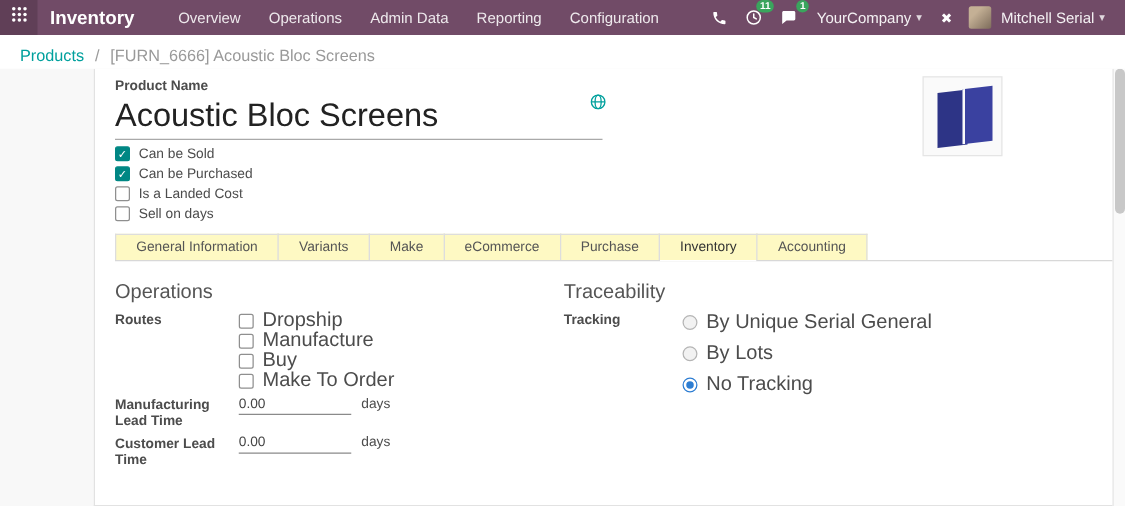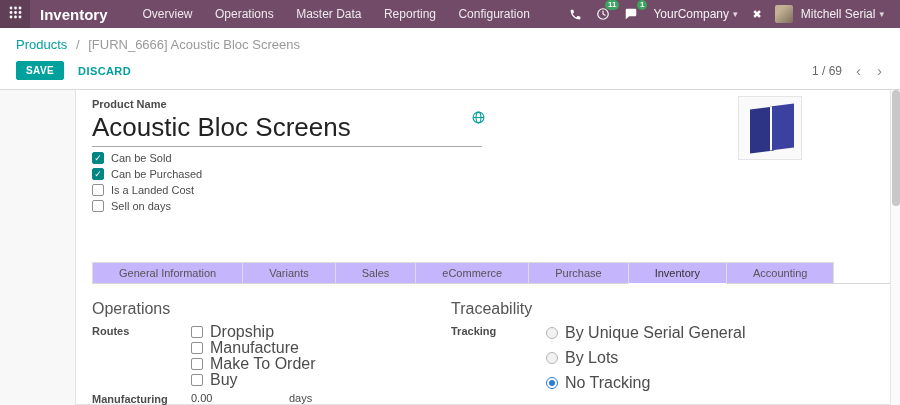--- a/index.html
+++ b/index.html
@@ -67,22 +67,22 @@
 
   .product-image { position:absolute; left:662px; top:6px; width:64px; height:64px;
                    background:#fafafa; border:1px solid #e5e5e5; overflow:hidden; cursor:pointer; }
   .panel { position:absolute; width:24px; height:44px; }
   .p1 { left:11px; top:11px; background:var(--panel-dark,#2d3486); transform:skewY(-7deg); }
   .p2 { left:31px; top:8px;  background:var(--panel-light,#3a41a0); transform:skewY(-7deg);
         border-left:2px solid #fafafa; }
 
   
   .tabs { margin-top:8px; border-bottom:1px solid #d8d8d8; display:flex; }
-  .tab { font-size:11px; color:#555; padding:4px 26px; border:1px solid #ddd; border-bottom:none;
-         background:#c4b5fd; cursor:pointer; margin-right:-1px; position:relative; text-decoration:none;margin-top:40px; }
+  .tab { font-size:11px; color:#555; padding:4px 16px; border:1px solid #ddd; border-bottom:none;
+         background:#fef9c3; cursor:pointer; margin-right:-1px; position:relative; text-decoration:none; }
   .tab.on { color:#333; }
   .tab.on::after { content:''; position:absolute; left:0; right:0; bottom:-1px; height:1px; background:#fff; }
 
   
   .tab-content { display:flex; padding-top:16px; }
   .col-left { width:359px; flex:0 0 auto; }
   .col-right { flex:1; }
   .group-title { font-size:16px; font-weight:400; color:#555; margin-bottom:6px; }
   .field-row { display:flex; margin-bottom:4px; }
   .f-label { width:99px; flex:0 0 auto; font-size:11px; font-weight:bold; color:#4c4c4c;
@@ -127,21 +127,21 @@
             <circle cx="2" cy="11" r="1.4"></circle>
               <circle cx="6.5" cy="11" r="1.4"></circle>
               <circle cx="11" cy="11" r="1.4"></circle>
           </svg>
         </span>
       </div>
       <div class="app-name">Inventory</div>
       <nav>
         <a class="nav-item">Overview</a>
         <a class="nav-item">Operations</a>
-        <a class="nav-item">Master Data</a>
+        <a class="nav-item">Admin Data</a>
         <a class="nav-item">Reporting</a>
         <a class="nav-item">Configuration</a>
       </nav>
     </div>
     <div class="nav-right">
       <a class="nav-icon">
         <svg width="13" height="13" viewBox="0 0 24 24" fill="#fff">
             <path d="M6.62 10.79c1.44 2.83 3.76 5.14 6.59 6.59l2.2-2.2c.27-.27.67-.36 1.02-.24 1.12.37 2.33.57 3.57.57.55 0 1 .45 1 1V20c0 .55-.45 1-1 1-9.39 0-17-7.61-17-17 0-.55.45-1 1-1h3.5c.55 0 1 .45 1 1 0 1.25.2 2.45.57 3.57.11.35.03.74-.25 1.02l-2.2 2.2z"></path>
           </svg>
       </a>
@@ -170,29 +170,20 @@
       </a>
     </div>
   </header>
 
   <div class="breadcrumb-bar">
     <a class="bc-link">Products</a>
     <span class="bc-sep">/</span>
     <span class="bc-current">[FURN_6666] Acoustic Bloc Screens</span>
   </div>
 
-  <div class="cp-actions">
-    <button class="btn-save">SAVE</button>
-    <button class="btn-discard">DISCARD</button>
-    <div class="pager">
-      <span>1 / 69</span>
-      <a class="pager-arrow">‹</a>
-      <a class="pager-arrow">›</a>
-    </div>
-  </div>
 
   <div class="content">
     <div class="sheet">
 
       <div class="field-label-top">Product Name</div>
       <input class="title-input" value="Acoustic Bloc Screens" style="">
       <span class="globe">
         <svg width="13" height="13" viewBox="0 0 24 24" stroke="currentColor" fill="none" stroke-width="2">
           <circle cx="12" cy="12" r="10"></circle>
             <ellipse cx="12" cy="12" rx="4.5" ry="10"></ellipse>
@@ -224,21 +215,21 @@
       </div>
 
       <div class="product-image">
         <div class="panel p1"></div>
         <div class="panel p2"></div>
       </div>
 
       <div class="tabs">
         <a class="tab">General Information</a>
         <a class="tab">Variants</a>
-        <a class="tab">Sales</a>
+        <a class="tab">Make</a>
         <a class="tab">eCommerce</a>
         <a class="tab">Purchase</a>
         <a class="tab on">Inventory</a>
         <a class="tab">Accounting</a>
       </div>
 
       <div class="tab-content">
         <div class="col-left">
           <h2 class="group-title">Operations</h2>
 
@@ -248,25 +239,25 @@
               <label class="opt-row">
                 <span class="chk"></span>
                 <span class="opt-label">Dropship</span>
               </label>
               <label class="opt-row">
                 <span class="chk"></span>
                 <span class="opt-label">Manufacture</span>
               </label>
               <label class="opt-row">
                 <span class="chk"></span>
-                <span class="opt-label">Make To Order</span>
+                <span class="opt-label">Buy</span>
               </label>
               <label class="opt-row">
                 <span class="chk"></span>
-                <span class="opt-label">Buy</span>
+                <span class="opt-label">Make To Order</span>
               </label>
             </div>
           </div>
 
           <div class="field-row">
             <div class="f-label">Manufacturing Lead Time</div>
             <div class="f-control inline">
               <input class="num-input" value="0.00" style="">
               <span class="unit">days</span>
             </div>

